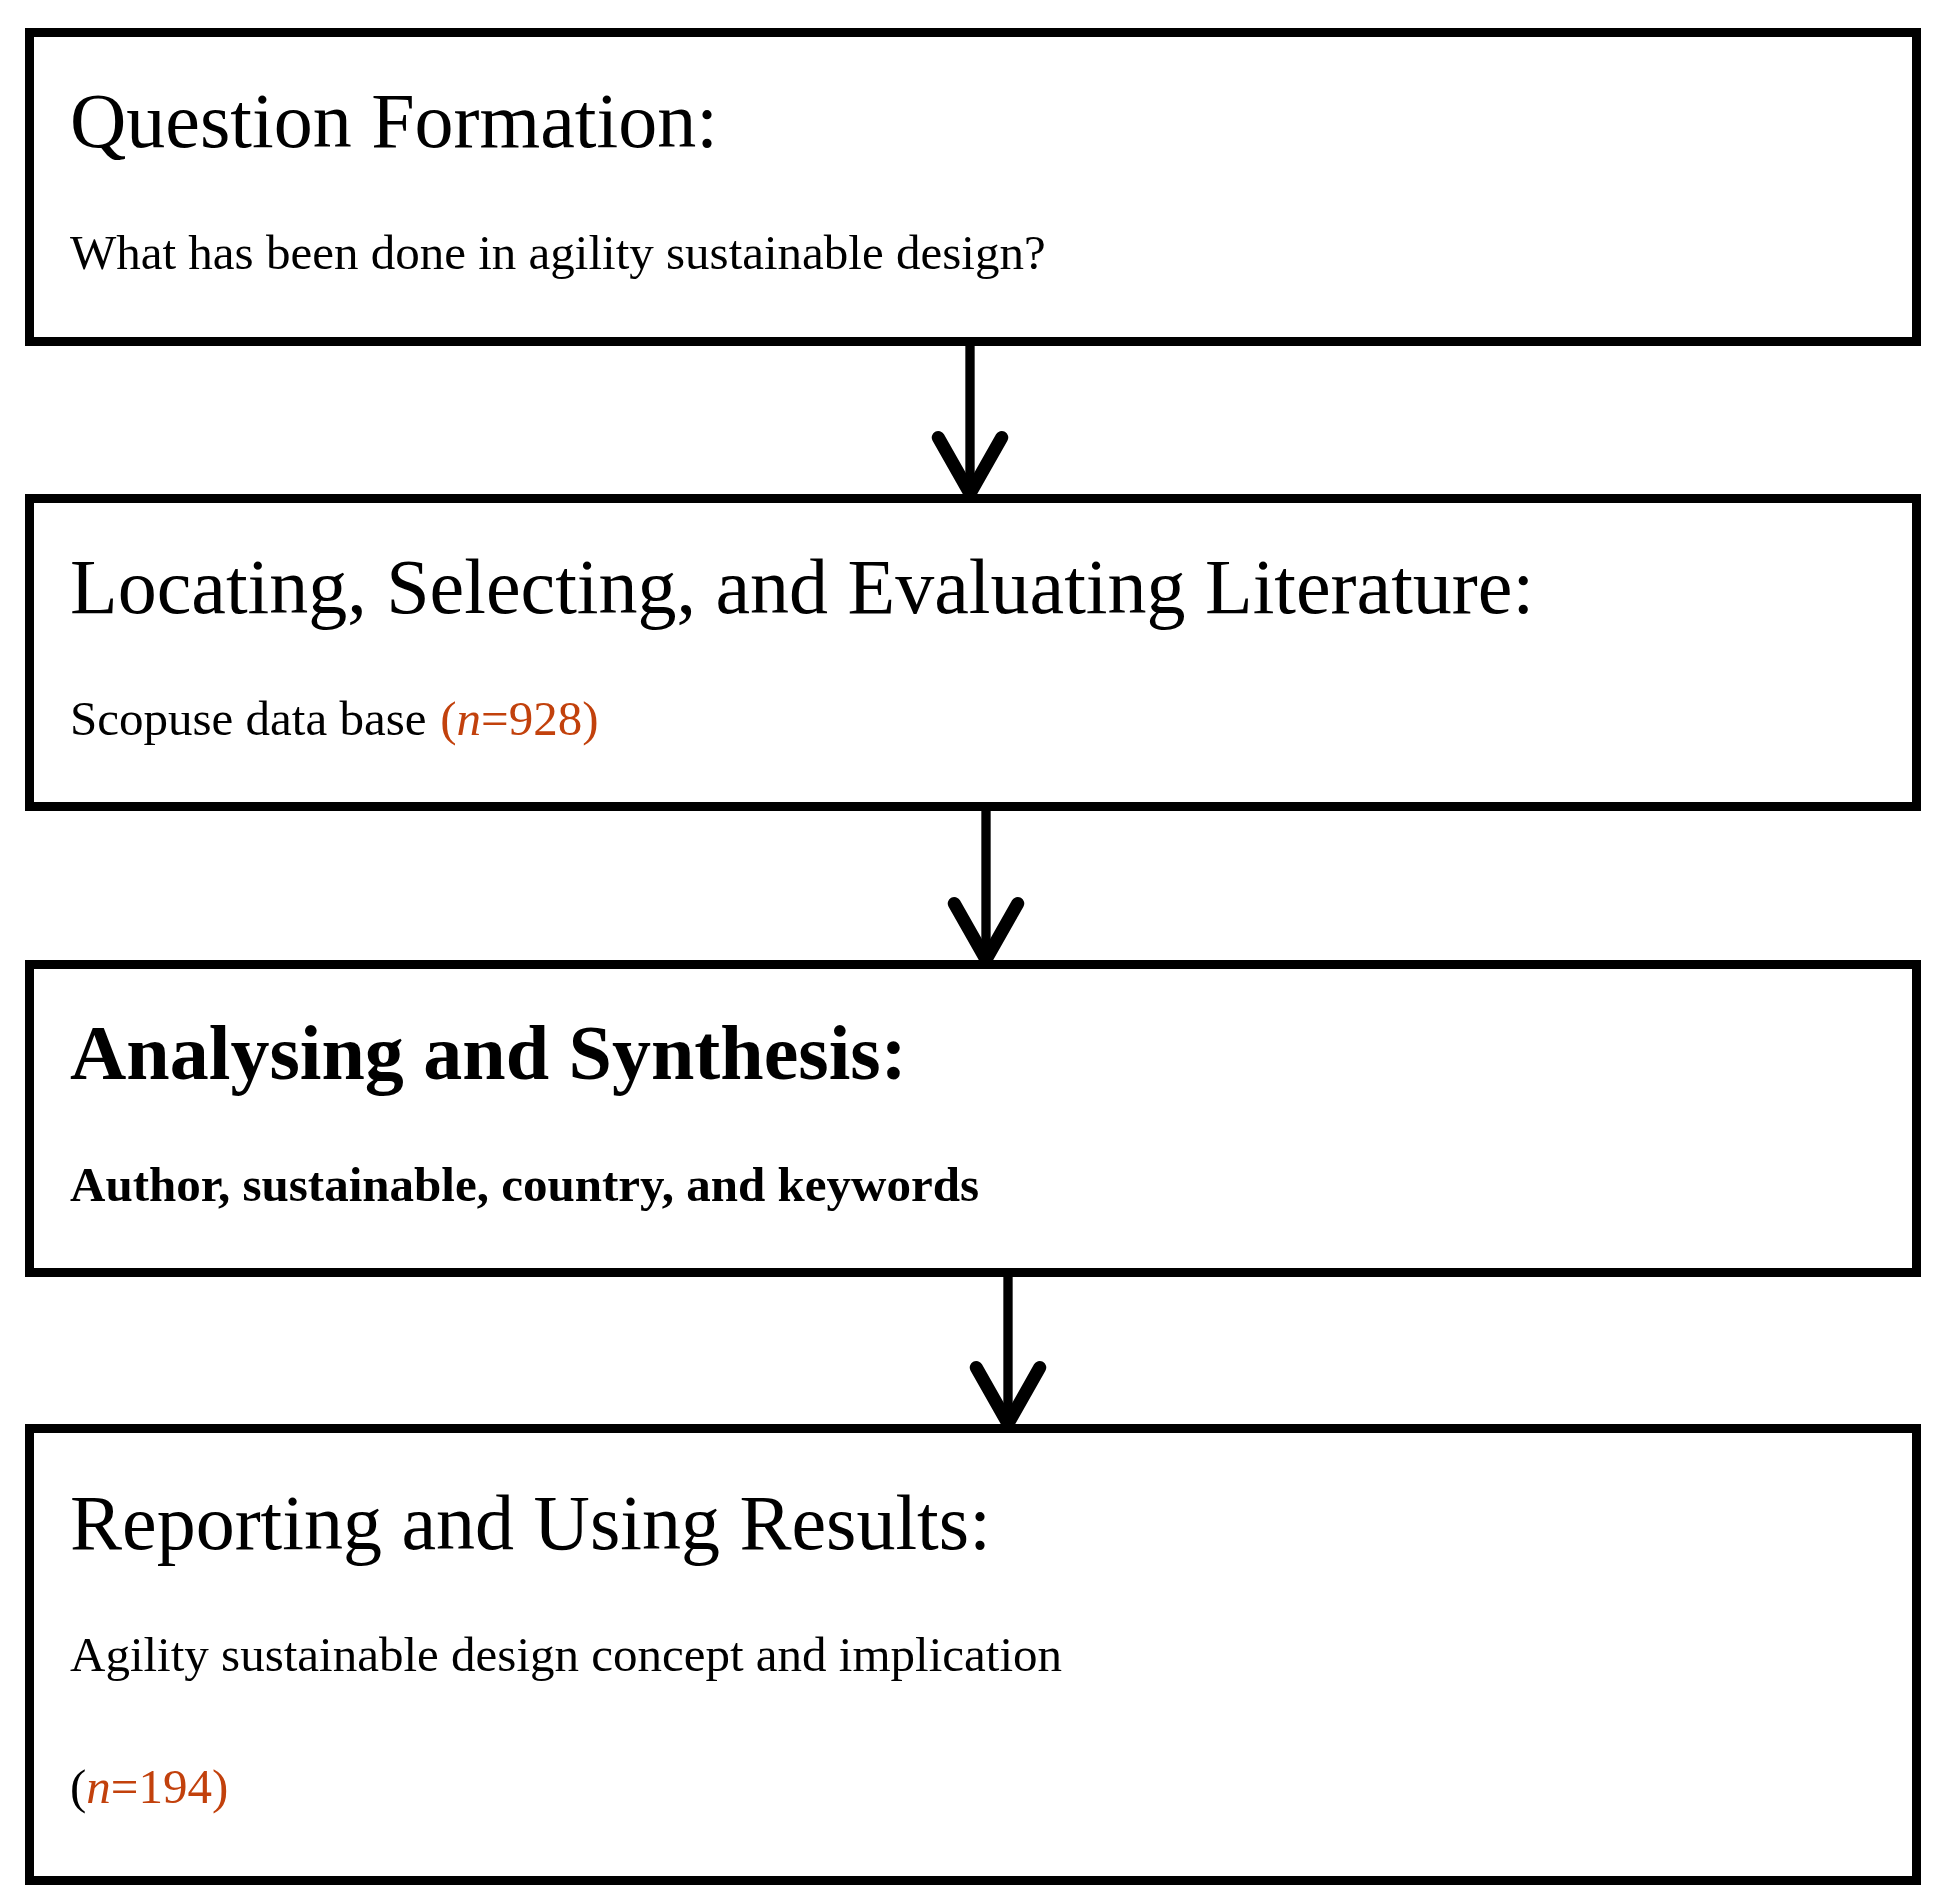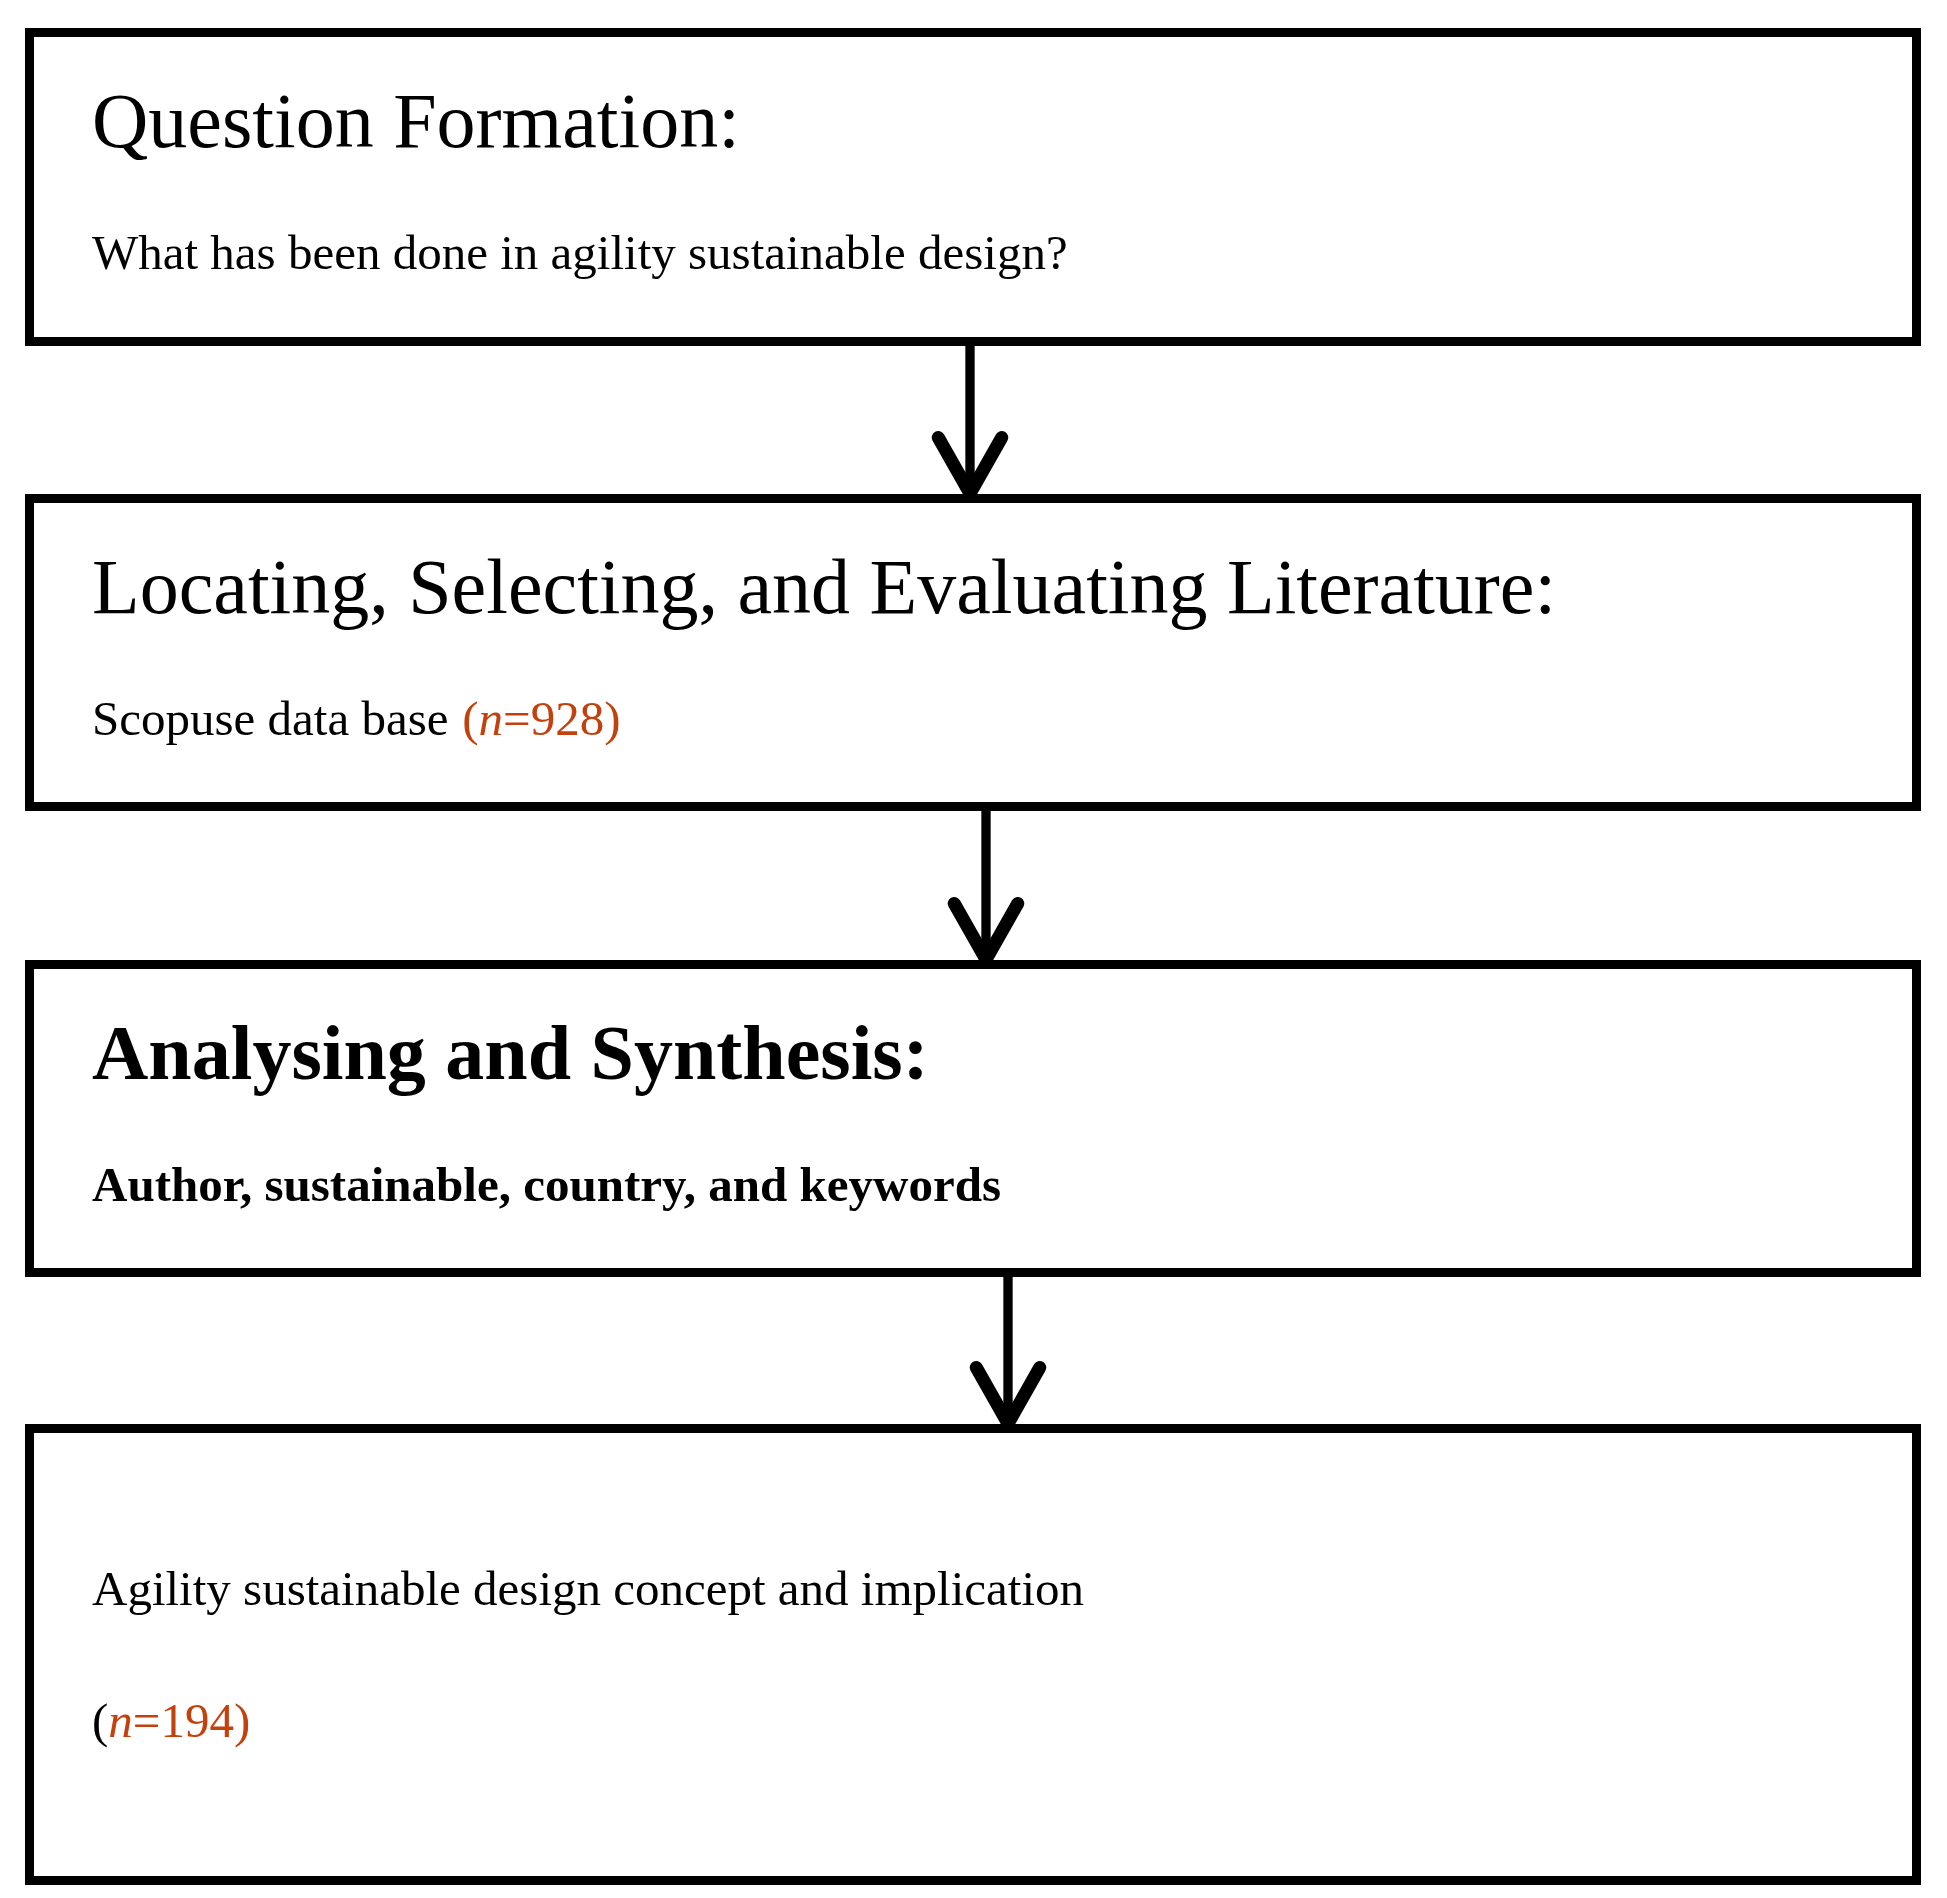--- a/index.html
+++ b/index.html
@@ -14,21 +14,21 @@
   .flow-box {
     position: absolute;
     left: 25px;
     width: 1896px;
     box-sizing: border-box;
     border: 9.3px solid #000000;
     background: #ffffff;
     display: flex;
     flex-direction: column;
     justify-content: center;
-    padding-left: 58px;
+    padding-left: 36px;
     padding-right: 26px;
   }
   #box-1 { top: 28px;   height: 318px; }
   #box-2 { top: 494px;  height: 317px; }
   #box-3 { top: 960px; height: 317px; font-weight: bold; }
   #box-4 { top: 1424px; height: 461px; }
 
   .line  { line-height: 132px; font-size: 49px; white-space: nowrap; }
   .title { font-size: 78px; }
   .note  { margin-left: 0.28em; }
@@ -70,18 +70,19 @@
     <div class="line title">Analysing and Synthesis:</div>
     <div class="line">Author, sustainable, country, and keywords</div>
   </div>
 
   <svg class="arrow" id="arrow-3" width="112" height="154" viewBox="0 0 120 165">
     <line x1="60" y1="0" x2="60" y2="155" stroke="#000000" stroke-width="10"></line>
     <polyline points="26,97 60,157 94,97" fill="none" stroke="#000000" stroke-width="14" stroke-linecap="round"></polyline>
   </svg>
 
   <div class="flow-box" id="box-4">
+    <div class="line title">Reporting and Using Results:</div>
     <div class="line">Agility sustainable design concept and implication</div>
     <div class="line"><span class="ink">(</span><span class="blue"><span class="nvar">n</span><span>=194)</span></span></div>
   </div>
 
 </div>
 
 
 </body></html>

